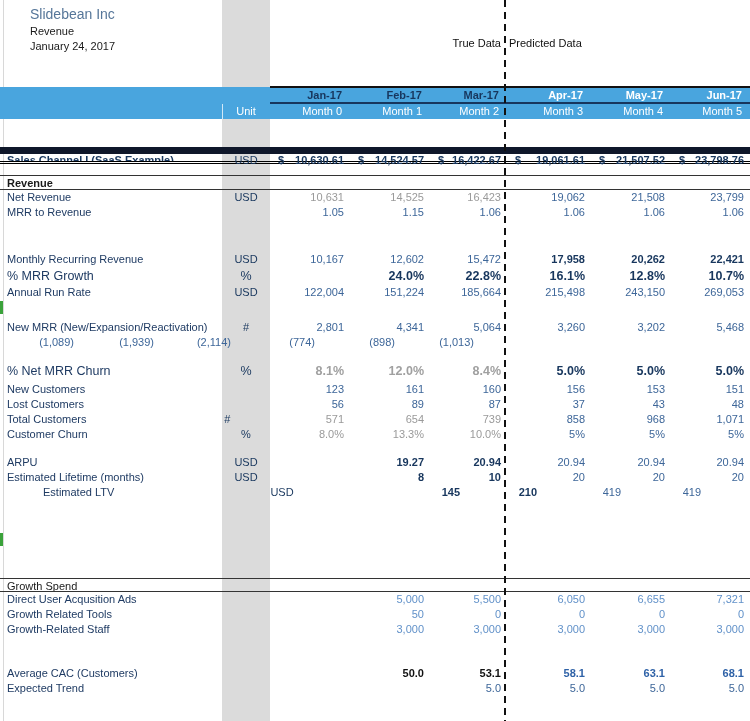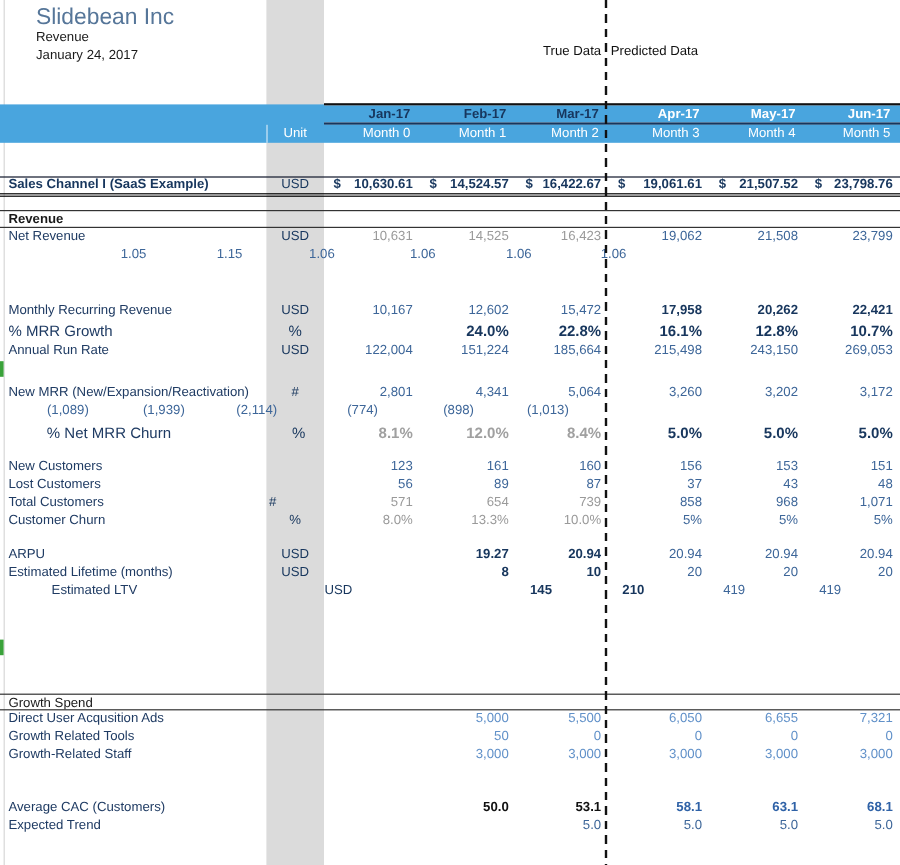--- a/index.html
+++ b/index.html
@@ -5,21 +5,21 @@
   * { margin:0; padding:0; box-sizing:border-box; }
   body { background:#fff; font-family:"Liberation Sans", sans-serif; }
   #sheet { position:relative; width:750px; height:721px; background:#fff; overflow:hidden;
            font-size:11px; color:#1f3b63; }
 
   .gray-col { position:absolute; left:222px; top:0; width:48px; height:721px; background:#dbdbdb; }
   .left-gridline { position:absolute; left:3px; top:0; width:1px; height:721px; background:#d8d8d8; }
   .green-marker { position:absolute; left:0; width:3px; background:#3aa23a; }
 
   .title-block { position:absolute; left:30px; top:6px; }
-  .company { font-size:19px; color:#567699; line-height:17px; }
+  .company { font-size:14px; color:#567699; line-height:17px; }
   .subtitle { font-size:11px; color:#1a1a1a; line-height:13px; margin-top:2px; }
 
   .split-label { position:absolute; top:37px; font-size:11px; color:#111; }
   .true-label { right:249px; }
   .pred-label { left:509px; }
 
   
   .band-left { position:absolute; left:0; top:87px; width:270px; height:32px; background:#49a5de; }
   .band-topline { position:absolute; left:270px; top:86px; width:480px; height:2px; background:#111; }
   .band-midline { position:absolute; left:270px; top:102px; width:480px; height:2px; background:#17365d; }
@@ -36,21 +36,21 @@
   
   .row { position:absolute; left:0; width:750px; display:flex; }
   .lbl { width:222px; padding-left:7px; white-space:nowrap; overflow:hidden; }
   .unit { width:48px; text-align:center; color:#17365d; }
   .cells { display:flex; width:480px; }
   .cells > div { text-align:right; padding-right:6px; white-space:nowrap; }
   .w0{width:80px}.w1{width:80px}.w2{width:77px}.w3{width:84px}.w4{width:80px}.w5{width:79px}
   .cur-cell { display:flex; justify-content:space-between; padding-left:8px; }
   .row.big { font-size:12.5px; }
 
-  .currency-row { border-top:1px solid #0f172a; border-bottom:3px double #000;justify-content:flex-end; }
+  .currency-row { border-top:7px solid #0f172a; border-bottom:3px double #000;justify-content:flex-end; }
   .section-row { border-top:1px solid #333; border-bottom:1px solid #333; color:#1a1a1a; }
   .section-row.bold { font-weight:bold; }
 
   .c-gray { color:#9a9a9a; }
   .c-blue { color:#3d6699; }
   .c-navyb { color:#17365d; font-weight:bold; }
   .c-grayb { color:#a0a0a0; font-weight:bold; }
   .c-blackb { color:#111; font-weight:bold; }
   .c-blueb { color:#2f62a7; font-weight:bold; }
   .c-lblue { color:#6191c9; }
@@ -138,20 +138,21 @@
         <div class="cells">
           <div class="w0 c-gray">10,631</div>
           <div class="w1 c-gray">14,525</div>
           <div class="w2 c-gray">16,423</div>
           <div class="w3 c-blue">19,062</div>
           <div class="w4 c-blue">21,508</div>
           <div class="w5 c-blue">23,799</div>
         </div>
       </div>
       <div class="row" style="top: 205px; height: 15px; line-height: 15px;">
+        <div class="lbl">MRR to Revenue</div>
         <div class="unit"></div>
         <div class="cells">
           <div class="w0 c-blue">1.05</div>
           <div class="w1 c-blue">1.15</div>
           <div class="w2 c-blue">1.06</div>
           <div class="w3 c-blue">1.06</div>
           <div class="w4 c-blue">1.06</div>
           <div class="w5 c-blue">1.06</div>
         </div>
       </div>
@@ -193,36 +194,36 @@
       </div>
       <div class="row" style="top: 320px; height: 15px; line-height: 15px;">
         <div class="lbl">New MRR (New/Expansion/Reactivation)</div>
         <div class="unit">#</div>
         <div class="cells">
           <div class="w0 c-blue">2,801</div>
           <div class="w1 c-blue">4,341</div>
           <div class="w2 c-blue">5,064</div>
           <div class="w3 c-blue">3,260</div>
           <div class="w4 c-blue">3,202</div>
-          <div class="w5 c-blue">3,172</div>
+          <div class="w5 c-blue">5,468</div>
         </div>
       </div>
       <div class="row" style="top: 335px; height: 15px; line-height: 15px; flex-direction: column;">
         <div class="lbl">Lost MRR (Cancellation/Contraction)</div>
         <div class="unit"></div>
         <div class="cells">
           <div class="w0 c-blue">(1,089)</div>
           <div class="w1 c-blue">(1,939)</div>
           <div class="w2 c-blue">(2,114)</div>
           <div class="w3 c-blue">(774)</div>
           <div class="w4 c-blue">(898)</div>
           <div class="w5 c-blue">(1,013)</div>
         </div>
       </div>
-      <div class="row big" style="top: 352px; height: 18px; line-height: 18px; padding-left: 32px;">
+      <div class="row big" style="top: 362px; height: 18px; line-height: 18px;">
         <div class="lbl">% Net MRR Churn</div>
         <div class="unit">%</div>
         <div class="cells">
           <div class="w0 c-grayb">8.1%</div>
           <div class="w1 c-grayb">12.0%</div>
           <div class="w2 c-grayb">8.4%</div>
           <div class="w3 c-navyb">5.0%</div>
           <div class="w4 c-navyb">5.0%</div>
           <div class="w5 c-navyb">5.0%</div>
         </div>

